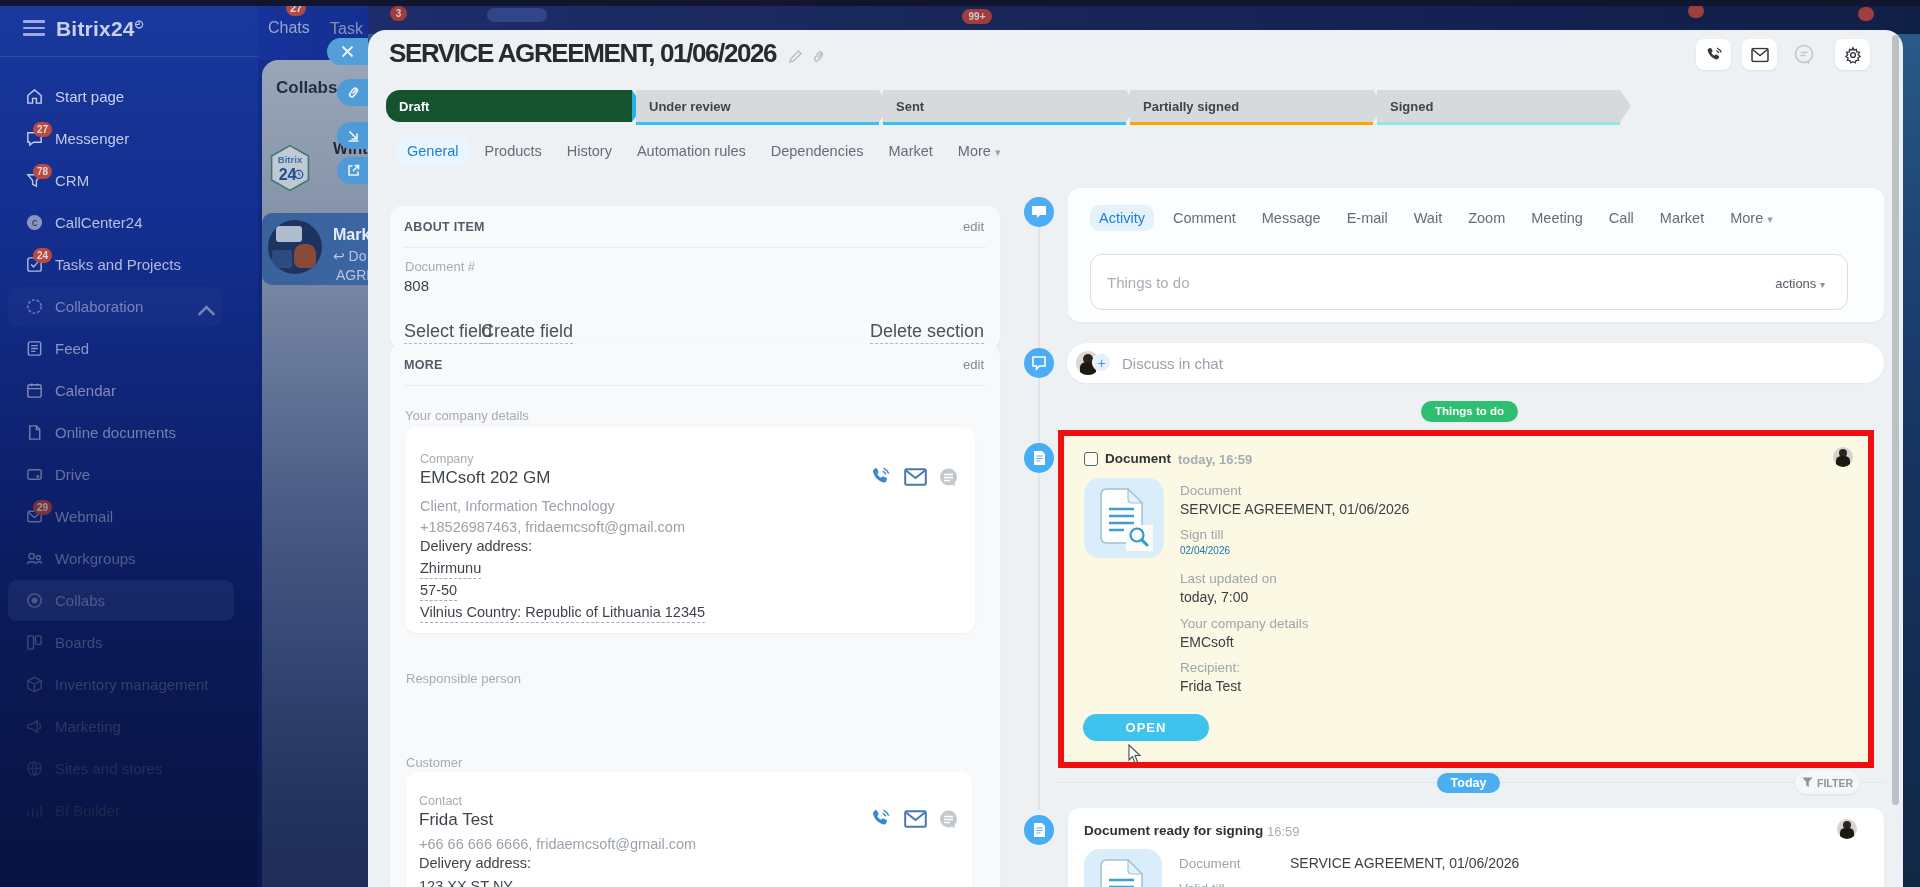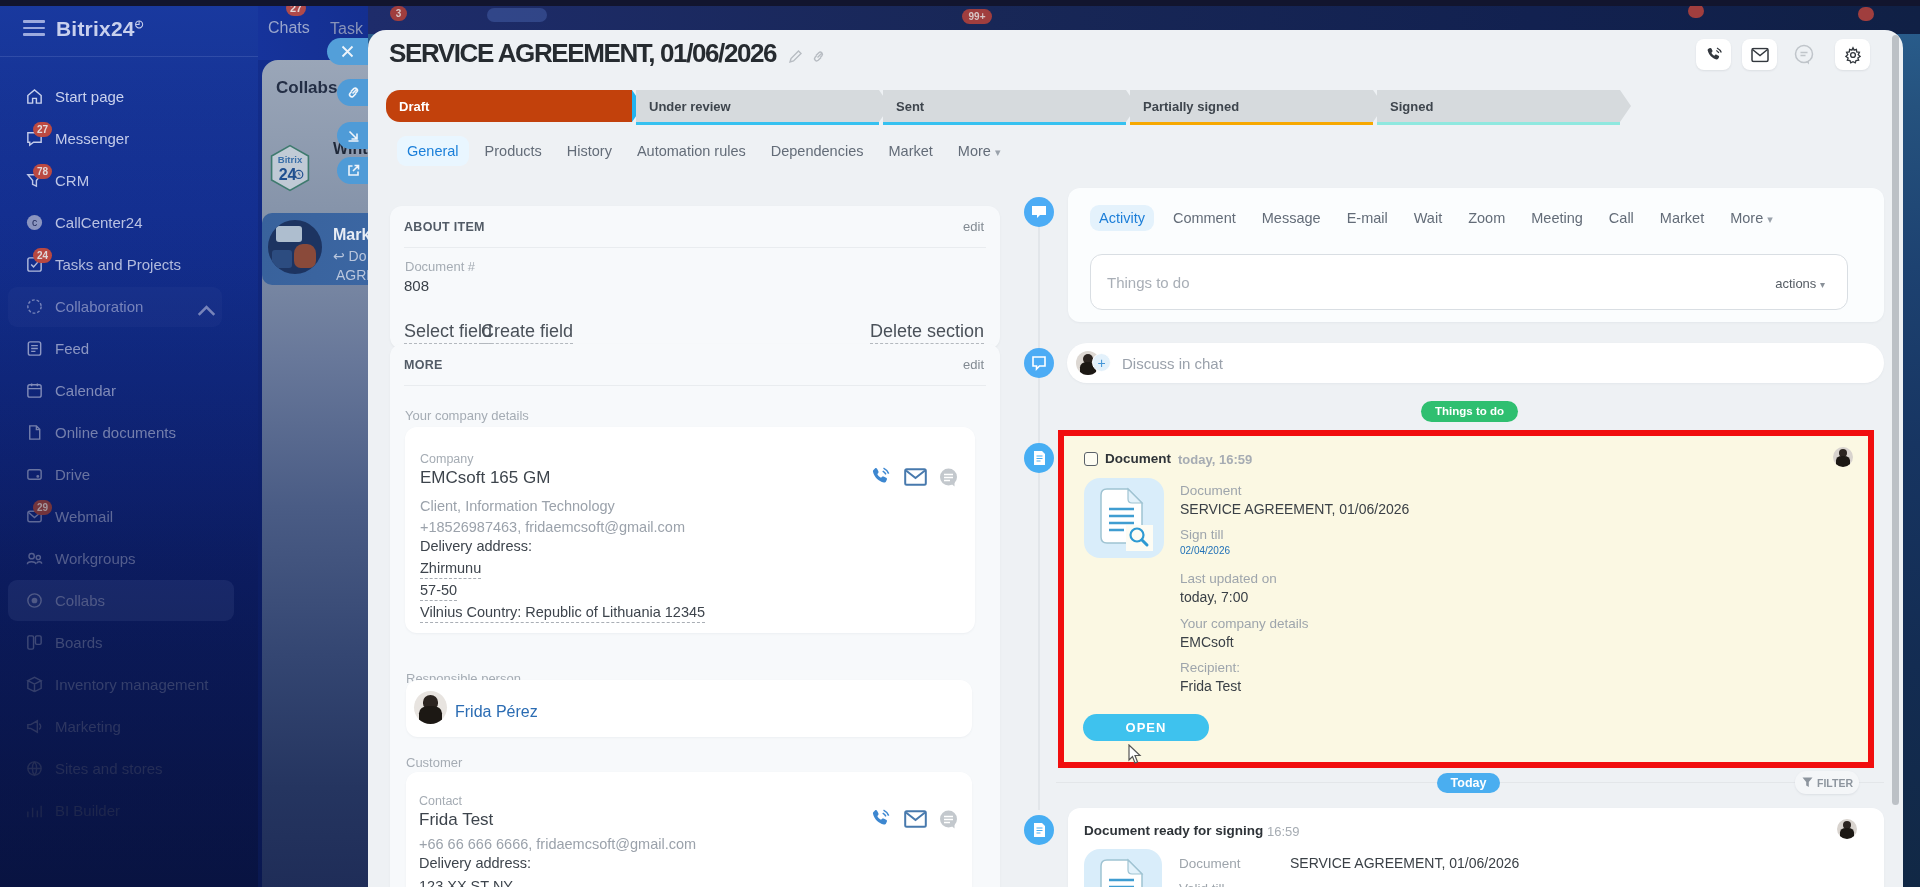--- a/index.html
+++ b/index.html
@@ -279,21 +279,21 @@
         <path d="M14 18.5 L17 21.5 V17.5" fill="#6a737d" stroke="none"></path>
         <path d="M8.5 9.5 H15.5 M8.5 12.5 H13.5" stroke-width="1.3"></path>
       </svg>
     <div class="hicon" style="left:1467px;">
         <svg width="18" height="18" viewBox="0 0 24 24" fill="none" stroke="#33383e" stroke-width="1.8">
           <circle cx="12" cy="12" r="3.2"></circle>
           <path d="M12 2.5 L13.5 5.5 L16.5 4.5 L17 8 L20.5 8.5 L19 11.5 L21.5 14 L18.5 16 L19.5 19 L16 19.5 L15 22.5 L12 21 L9 22.5 L8 19.5 L4.5 19 L5.5 16 L2.5 14 L5 11.5 L3.5 8.5 L7 8 L7.5 4.5 L10.5 5.5 Z"></path>
         </svg>
       </div>
 
-    <div class="stage" style="left:18px;width:246px;background:#c2410c;border-radius:14px 0 0 14px;">
+    <div class="stage" style="left:18px;width:246px;background:#14532d;border-radius:14px 0 0 14px;">
         <span class="lbl" style="color:#fff;">Draft</span>
         <span class="tip" style="border-left-color:#23b2ee;"></span>
       </div>
     <div class="stage" style="left:268px;width:243px;">
         <span class="lbl">Under review</span>
         <span class="tip"></span>
         <span class="ul" style="background:#36c1f0;"></span>
       </div>
     <div class="stage" style="left:515px;width:243px;">
         <span class="lbl">Sent</span>
@@ -331,21 +331,21 @@
       <span class="dashlink" style="position:absolute;left:91px;top:115px;">Create field</span>
       <span class="dashlink" style="position:absolute;right:16px;top:115px;">Delete section</span>
     </div>
     <div class="card" style="left:22px;top:314px;width:610px;height:560px;">
       <span class="seclbl" style="position:absolute;left:14px;top:14px;">MORE</span>
       <span class="edit" style="position:absolute;right:16px;top:13px;">edit</span>
       <div style="position:absolute;left:14px;top:41px;width:582px;height:1px;background:#e9ecef;"></div>
       <span class="glbl" style="position:absolute;left:15px;top:64px;">Your company details</span>
       <div class="whcard" style="left:15px;top:83px;width:570px;height:206px;">
         <span style="position:absolute;left:15px;top:25px;font-size:12.5px;color:#a5acb4;">Company</span>
-        <span style="position:absolute;left:15px;top:41px;font-size:17px;color:#3d444c;">EMCsoft 165 GM</span>
+        <span style="position:absolute;left:15px;top:41px;font-size:17px;color:#3d444c;">EMCsoft 202 GM</span>
         <svg style="position:absolute;left:465px;top:39px;" width="21" height="21" viewBox="0 0 21 21">
             <path d="M5.2 2.2 C6 1.8 6.8 2.1 7.2 2.9 L8.4 5.3 C8.7 5.9 8.6 6.7 8.1 7.2 L7.3 8 C8 9.6 9.4 11 11 11.7 L11.8 10.9 C12.3 10.4 13.1 10.3 13.7 10.6 L16.1 11.8 C16.9 12.2 17.2 13 16.8 13.8 L16 15.5 C15.6 16.3 14.7 16.8 13.8 16.5 C8.6 15.3 4.2 10.9 3 5.7 C2.8 4.8 3.2 3.9 4 3.5 Z" fill="#3d87d0"></path>
             <path d="M13.5 2.2 C15.9 3.4 17.7 5.2 18.7 7.6 M12.7 5.1 C14.2 5.9 15.2 6.9 15.9 8.4" stroke="#3d87d0" stroke-width="1.5" fill="none"></path>
           </svg>
         <svg style="position:absolute;left:499px;top:41px;" width="23" height="18" viewBox="0 0 23 18" fill="#fff" stroke="#4779ad" stroke-width="2">
             <rect x="1.2" y="1.2" width="20.6" height="15.6" rx="1.5"></rect>
             <path d="M2 2.5 L11.5 10 L21 2.5" fill="none"></path>
           </svg>
         <svg style="position:absolute;left:533px;top:40px;" width="21" height="21" viewBox="0 0 21 21">
             <circle cx="10.5" cy="10" r="8.5" fill="#c3c8cd"></circle>
@@ -353,27 +353,20 @@
             <path d="M6 7.5 H15 M6 10.5 H15 M6 13.5 H12" stroke="#fff" stroke-width="1.6"></path>
           </svg>
         <span style="position:absolute;left:15px;top:71px;font-size:14.5px;color:#9ba2ab;">Client, Information Technology</span>
         <span style="position:absolute;left:15px;top:92px;font-size:14.5px;color:#9ba2ab;">+18526987463, fridaemcsoft@gmail.com</span>
         <span style="position:absolute;left:15px;top:111px;font-size:14.5px;color:#3d444c;">Delivery address:</span>
         <span style="position:absolute;left:15px;top:133px;font-size:14.5px;color:#3d444c;border-bottom:1px dashed #a9aeb5;padding-bottom:2px;">Zhirmunu</span>
         <span style="position:absolute;left:15px;top:155px;font-size:14.5px;color:#3d444c;border-bottom:1px dashed #a9aeb5;padding-bottom:2px;">57-50</span>
         <span style="position:absolute;left:15px;top:177px;font-size:14.5px;color:#3d444c;border-bottom:1px dashed #a9aeb5;padding-bottom:2px;">Vilnius Country: Republic of Lithuania 12345</span>
       </div>
       <span class="glbl" style="position:absolute;left:16px;top:318px;margin-top:9px;">Responsible person</span>
-      <div class="whcard" style="left:16px;top:336px;width:566px;height:57px;">
-        <div style="position:absolute;left:8px;top:11px;width:33px;height:33px;border-radius:50%;background:#e8e4e0;overflow:hidden;">
-          <div style="position:absolute;left:9px;top:4px;width:15px;height:14px;background:#2b2420;border-radius:50% 50% 40% 40%;"></div>
-          <div style="position:absolute;left:5px;top:15px;width:23px;height:18px;background:#1c1814;border-radius:40% 40% 0 0;"></div>
-        </div>
-        <span style="position:absolute;left:49px;top:23px;font-size:16px;color:#2b6cb3;">Frida Pérez</span>
-      </div>
       <span class="glbl" style="position:absolute;left:16px;top:411px;">Customer</span>
       <div class="whcard" style="left:16px;top:428px;width:566px;height:132px;">
         <span style="position:absolute;left:13px;top:22px;font-size:12.5px;color:#a5acb4;">Contact</span>
         <span style="position:absolute;left:13px;top:38px;font-size:17px;color:#3d444c;">Frida Test</span>
         <svg style="position:absolute;left:464px;top:36px;" width="21" height="21" viewBox="0 0 21 21">
             <path d="M5.2 2.2 C6 1.8 6.8 2.1 7.2 2.9 L8.4 5.3 C8.7 5.9 8.6 6.7 8.1 7.2 L7.3 8 C8 9.6 9.4 11 11 11.7 L11.8 10.9 C12.3 10.4 13.1 10.3 13.7 10.6 L16.1 11.8 C16.9 12.2 17.2 13 16.8 13.8 L16 15.5 C15.6 16.3 14.7 16.8 13.8 16.5 C8.6 15.3 4.2 10.9 3 5.7 C2.8 4.8 3.2 3.9 4 3.5 Z" fill="#3d87d0"></path>
             <path d="M13.5 2.2 C15.9 3.4 17.7 5.2 18.7 7.6 M12.7 5.1 C14.2 5.9 15.2 6.9 15.9 8.4" stroke="#3d87d0" stroke-width="1.5" fill="none"></path>
           </svg>
         <svg style="position:absolute;left:498px;top:38px;" width="23" height="18" viewBox="0 0 23 18" fill="#fff" stroke="#4779ad" stroke-width="2">
             <rect x="1.2" y="1.2" width="20.6" height="15.6" rx="1.5"></rect>

